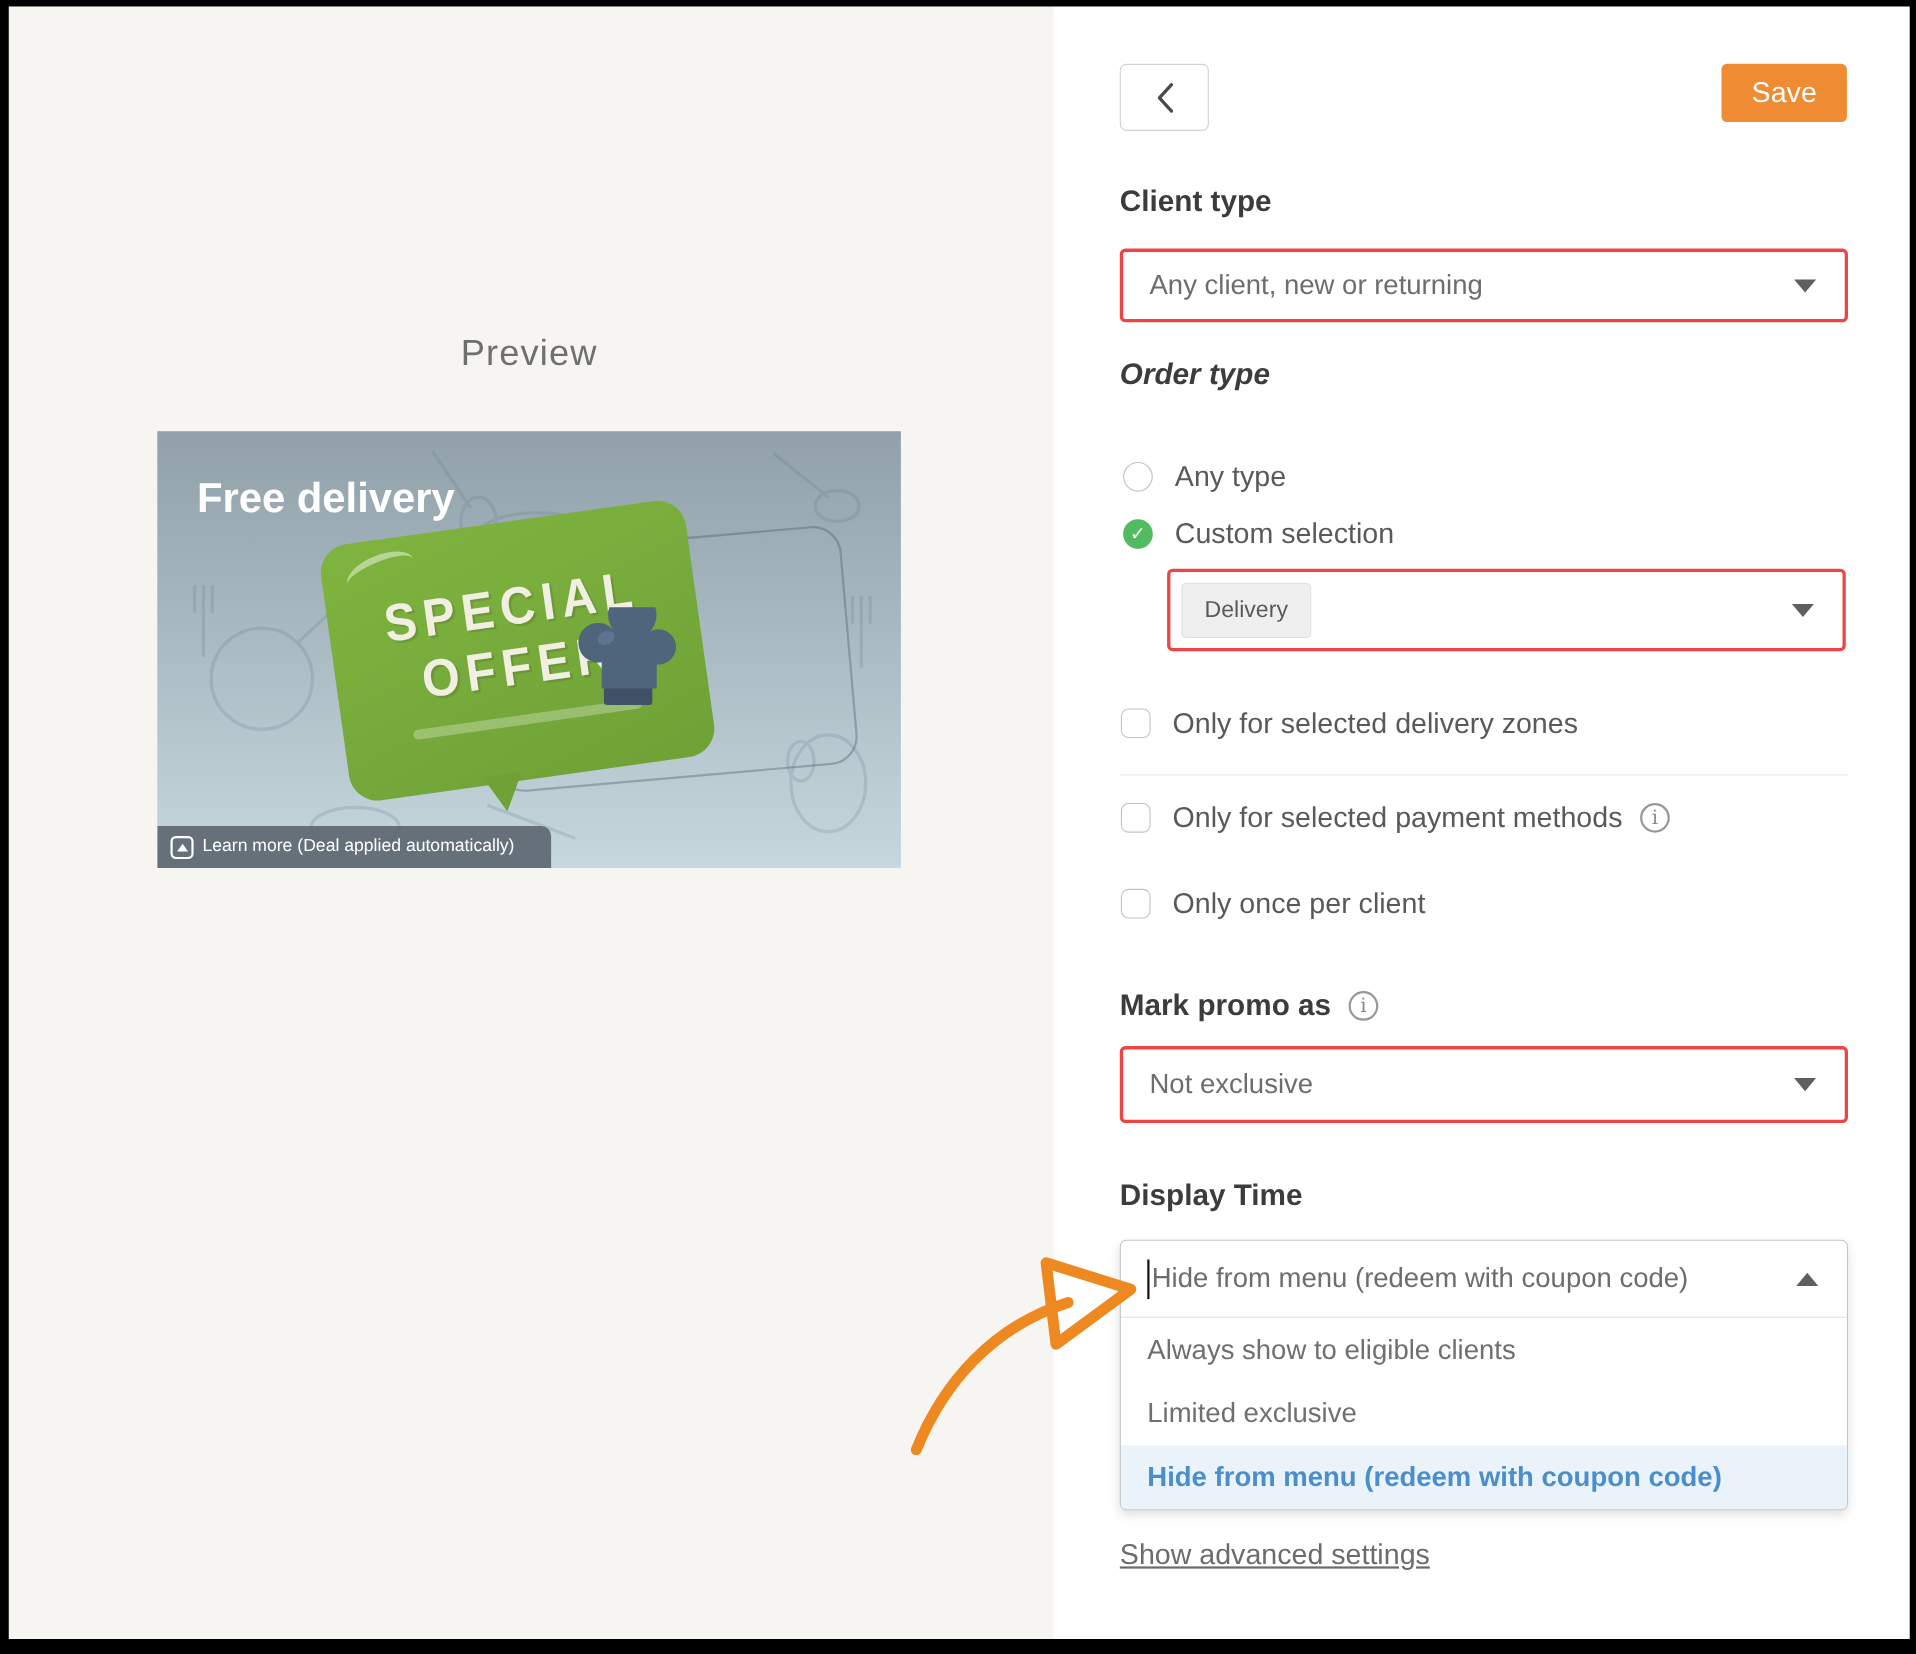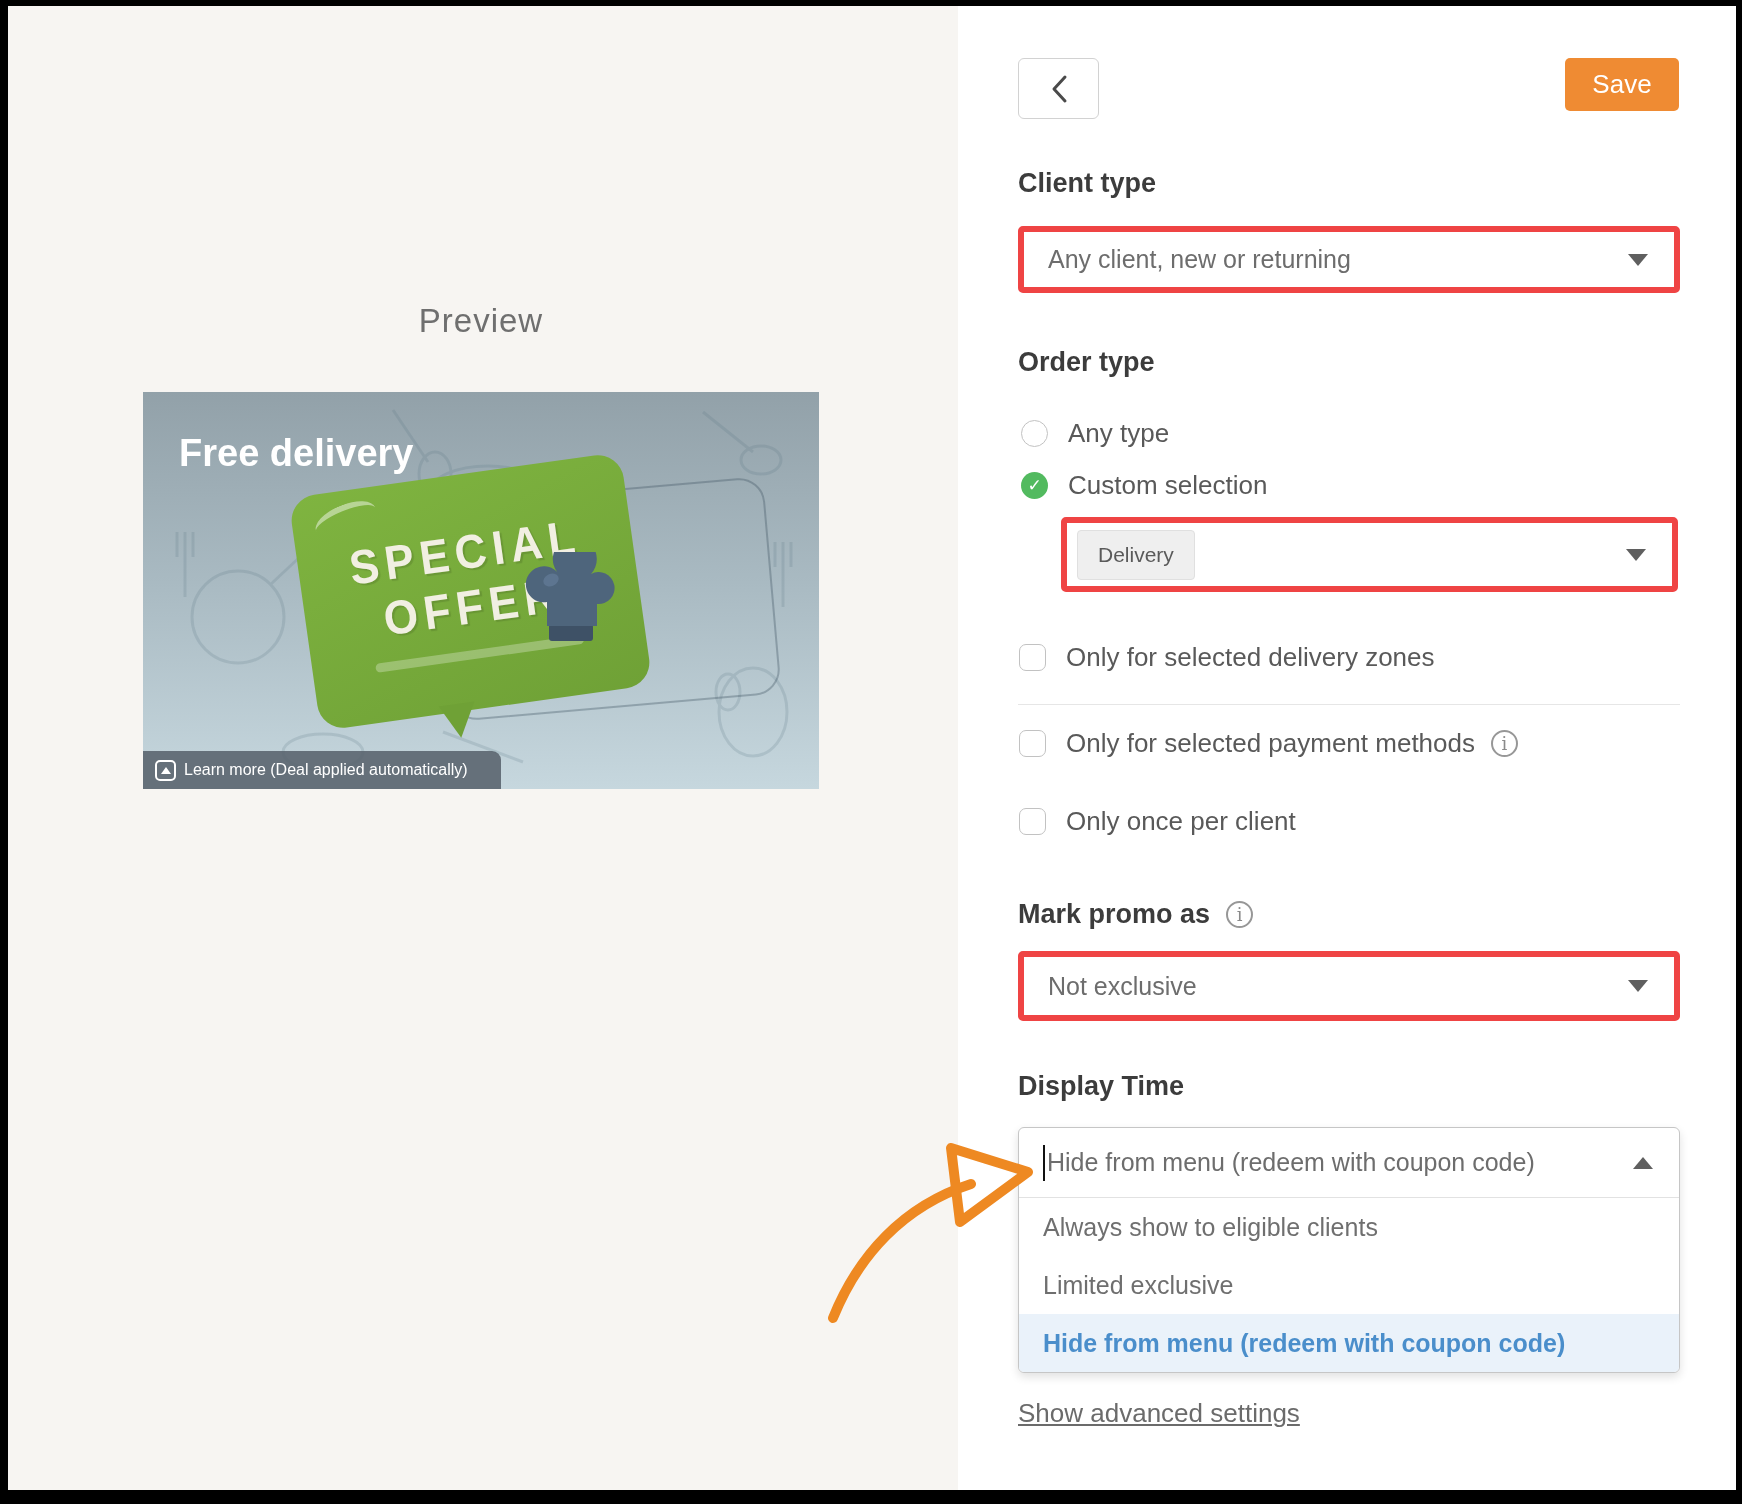--- a/index.html
+++ b/index.html
@@ -37,21 +37,21 @@
     border-bottom:7px solid #fff; }
   .preview-footer span.txt { color:#fff; font-size:16px; margin-left:8px; white-space:nowrap; }
 
   
   .panel-right { position:relative; width:778px; height:100%; background:#fff; flex:0 0 auto; }
   .back-btn { position:absolute; left:60px; top:52px; width:81px; height:61px; background:#fff;
     border:1px solid #d2d2d2; border-radius:6px; display:flex; align-items:center; justify-content:center; cursor:pointer; }
   .save-btn { position:absolute; left:607px; top:52px; width:114px; height:53px; background:#ef8b33;
     border:none; border-radius:5px; color:#fff; font-size:26px; cursor:pointer; }
   .h-label { position:absolute; left:60px; font-size:27px; font-weight:bold; color:#3c3c3c; display:flex; align-items:center; }
-  .select { position:absolute; left:60px; width:662px; background:#fff; border:6px solid #ef4444; border-radius:5px;
+  .select { position:absolute; left:60px; width:662px; background:#fff; border:3px solid #ef4444; border-radius:5px;
     display:flex; align-items:center; padding:0 24px; cursor:pointer; }
   .select .value { font-size:25px; color:#6d6d6d; }
   .caret-down { position:absolute; right:26px; width:0; height:0;
     border-left:10px solid transparent; border-right:10px solid transparent; border-top:12px solid #5f5f5f; }
   .caret-up { position:absolute; right:26px; width:0; height:0;
     border-left:10px solid transparent; border-right:10px solid transparent; border-bottom:12px solid #5f5f5f; }
   .radio-row { position:absolute; left:63px; display:flex; align-items:center; cursor:pointer; }
   .radio { width:27px; height:27px; border-radius:50%; border:1.5px solid #c2c2c2; background:#fff; flex:0 0 auto; }
   .radio.checked { border:none; background:#52ba5f; display:flex; align-items:center; justify-content:center; }
   .radio-row .lbl, .check-row .lbl { font-size:26px; color:#595959; margin-left:20px; }
@@ -139,21 +139,21 @@
       </svg>
     </button>
     <button class="save-btn">Save</button>
 
     <div class="h-label" style="top:162px;">Client type</div>
     <div class="select" style="top:220px; height:67px;">
       <span class="value">Any client, new or returning</span>
       <span class="caret-down"></span>
     </div>
 
-    <div class="h-label" style="top:341px;">Order type</div>
+    <div class="h-label" style="top:319px;font-style:italic;">Order type</div>
 
     <div class="radio-row" style="top:412px;">
       <span class="radio"></span>
       <span class="lbl">Any type</span>
     </div>
     <div class="radio-row" style="top:464px;">
       <span class="radio checked" style="color:#fff; font-size:17px; font-weight:bold;">
           <span>✓</span>
         </span>
       <span class="lbl">Custom selection</span>

